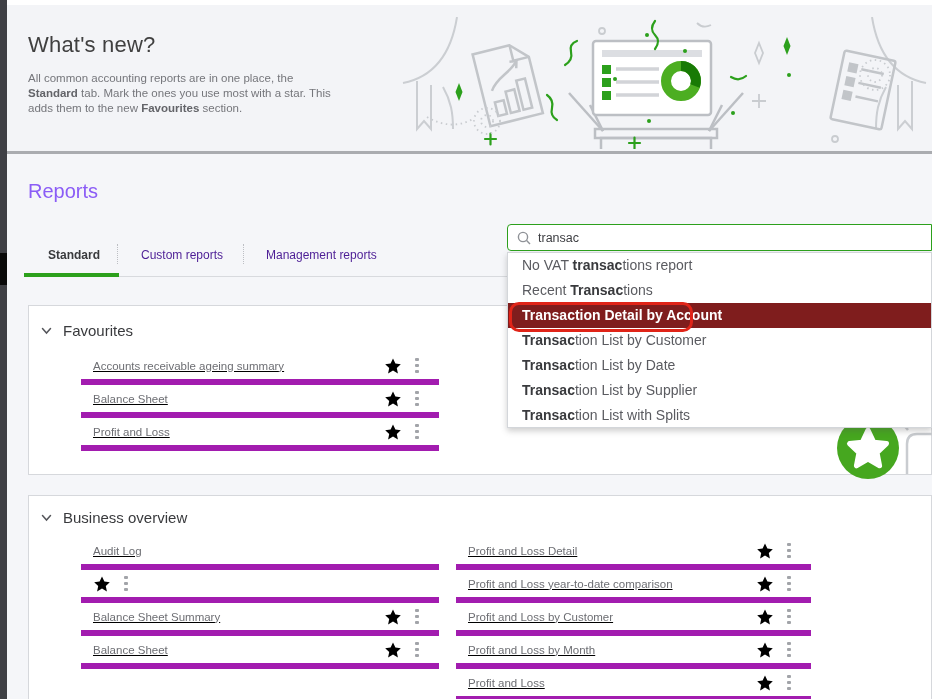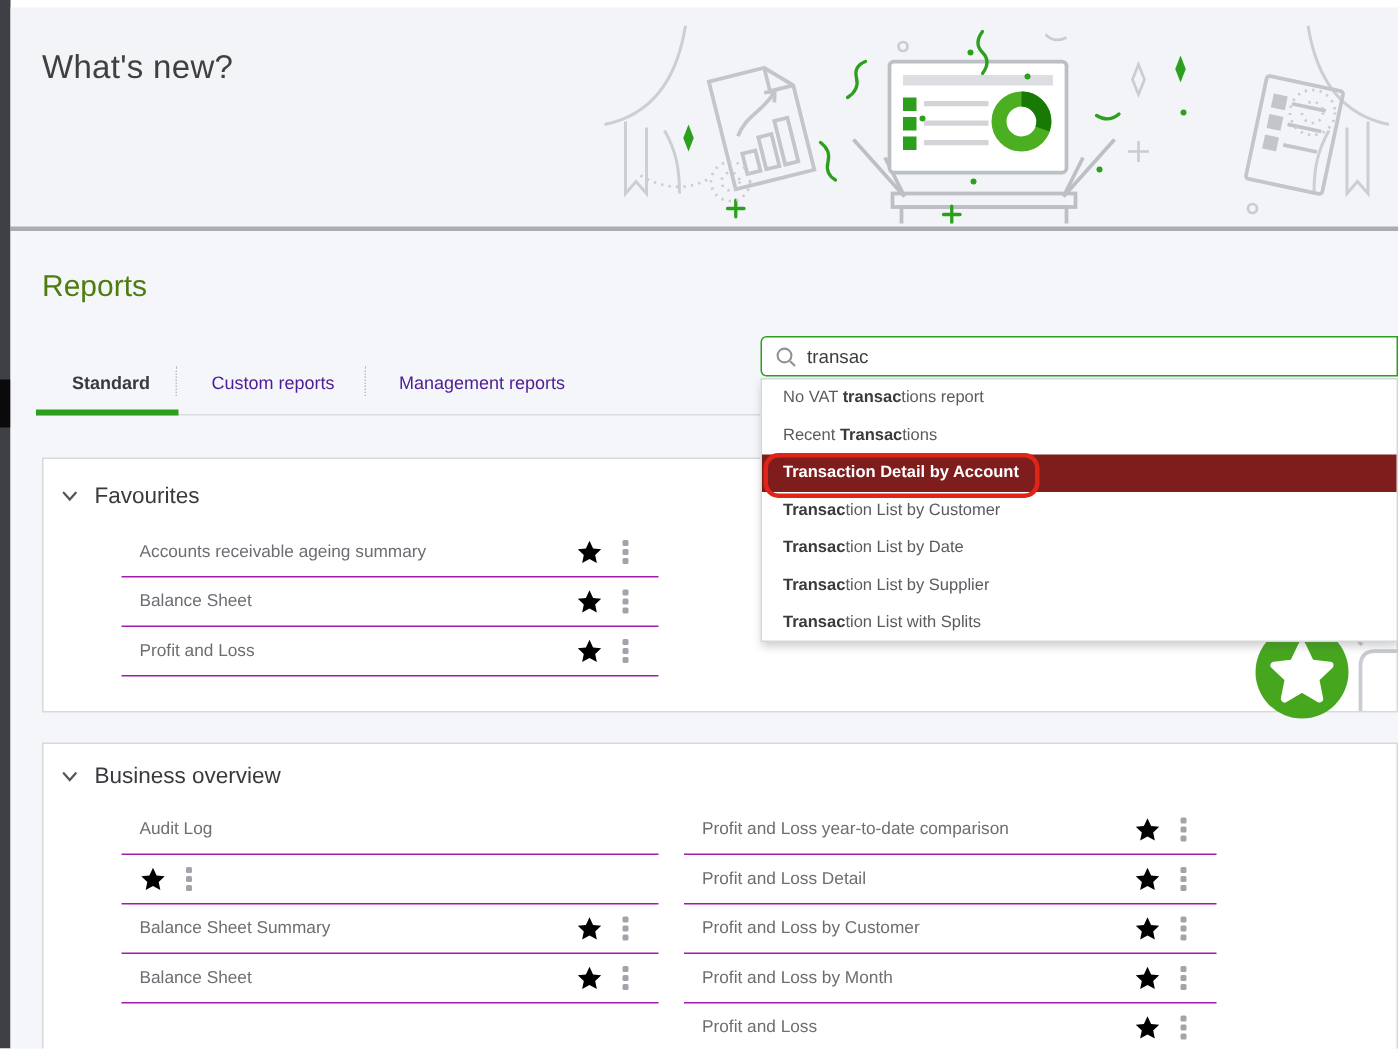--- a/index.html
+++ b/index.html
@@ -15,56 +15,56 @@
   .banner{position:absolute;left:7px;top:5px;width:925px;height:146px;background:#f3f4f7;}
   .banner-title{position:absolute;left:21px;top:27px;font-size:22px;font-weight:500;color:#404040;letter-spacing:.2px;}
   .banner-body{position:absolute;left:21px;top:66px;width:312px;font-size:11.5px;line-height:15px;color:#75767b;}
   .banner-body b{color:#636469;}
   .banner-illo{position:absolute;left:390px;top:12px;}
   .banner-divider{position:absolute;left:7px;top:151px;width:925px;height:3px;background:#aaacb0;}
 
   
   .content-bg{position:absolute;left:7px;top:154px;width:925px;height:545px;background:#f5f6f9;}
 
-  .page-title{position:absolute;left:28px;top:180px;font-size:20px;font-weight:400;color:#4d7c0f;}
+  .page-title{position:absolute;left:28px;top:180px;font-size:20px;font-weight:400;color:#8b5cf6;}
 
   
   .tab{position:absolute;top:248px;font-size:12px;color:#4c1d95;}
   .tab.active{font-weight:700;color:#393a3d;}
   .tab-sep{position:absolute;top:244px;height:20px;width:0;border-left:1px dotted #bdbfc4;}
   .tabs-line{position:absolute;left:24px;top:276px;width:908px;height:1px;background:#d8dade;}
   .tabs-underline{position:absolute;left:24px;top:273px;width:95px;height:4px;background:#2ca01c;}
 
   
   .search-box{position:absolute;left:507px;top:224px;width:425px;height:27px;background:#fff;
     border:1.5px solid #2ca01c;border-radius:4px 0 0 4px;box-sizing:border-box;display:flex;align-items:center;z-index:60;}
   .search-box svg{margin:0 7px 0 9px;flex:none;}
   .search-box input{border:none;outline:none;background:transparent;font-family:inherit;
     font-size:12.5px;color:#3c3d41;width:330px;padding:0;}
 
   
   .dropdown{position:absolute;left:507px;top:252px;width:425px;height:176px;background:#fff;
     border:1px solid #d3d6da;box-sizing:border-box;box-shadow:0 3px 6px rgba(80,80,80,.28);z-index:50;}
-  .dd-item{height:25px;line-height:25px;padding-left:14px;font-size:11px;color:#5a5b60;white-space:nowrap;position:relative;}
+  .dd-item{height:25px;line-height:25px;padding-left:14px;font-size:14px;color:#5a5b60;white-space:nowrap;position:relative;}
   .dd-item b{color:#393a3d;}
   .dd-item.selected{background:#7f1d1d;color:#fff;font-weight:700;}
   .dd-item.selected b{color:#fff;}
   .annotation-box{position:absolute;left:1px;top:-1px;width:178px;height:24px;
     border:3px solid #e02418;border-radius:10px;pointer-events:none;}
 
   
   .card{position:absolute;left:28px;width:904px;background:#fff;border:1px solid #d6d8dc;box-sizing:border-box;}
   .card-favourites{top:305px;height:170px;}
   .card-business{top:495px;height:206px;}
   .section-head{position:absolute;display:flex;align-items:center;}
   .section-head .chev{margin-right:11px;display:inline-flex;}
   .section-title{font-size:15px;color:#393a3d;}
 
   .rows{position:absolute;}
-  .report-row{height:33px;border-bottom:1px solid #a21caf;display:flex;align-items:center;padding:0 20px 0 12px;box-sizing:border-box;}
+  .report-row{height:33px;border-bottom:6px solid #a21caf;display:flex;align-items:center;padding:0 20px 0 12px;box-sizing:border-box;text-decoration:underline;}
   .row-label{flex:1;font-size:11.5px;color:#6d6e73;white-space:nowrap;overflow:hidden;}
   .star{width:18px;height:18px;margin-right:13px;flex:none;}
   .kebab{width:4px;display:flex;flex-direction:column;gap:2.5px;flex:none;cursor:pointer;}
   .kebab i{width:3.5px;height:3.5px;background:#a2a4a9;border-radius:1px;display:block;}
 
   
   .fav-illo-star{position:absolute;left:807px;top:112px;z-index:10;}
   .fav-illo-shape{position:absolute;left:874px;top:116px;z-index:10;}
 </style>
 </head>
@@ -77,20 +77,21 @@
     </symbol>
   </defs>
 </svg>
 
 <div class="left-strip">
   <div class="thumb"></div>
 </div>
 
 <div class="banner">
   <div class="banner-title">What's new?</div>
+  <div class="banner-body"><span>All common accounting reports are in one place, the </span><b>Standard</b><span> tab. Mark the ones you use most with a star. This adds them to the new </span><b>Favourites</b><span> section.</span></div>
 
   <svg class="banner-illo" width="535" height="132" viewBox="0 0 535 132" fill="none">
 
     <g stroke="#cbced2" stroke-width="2" fill="none">
       <path d="M60,0 C54,38 36,60 6,66"></path>
       <path d="M20,64 L20,112 L27,104 L34,112 L34,68"></path>
       <path d="M46,70 C54,84 56,96 56,112"></path>
     </g>
 
     <g stroke="#cbced2" stroke-width="2" fill="none" transform="translate(535,0) scale(-1,1)">
@@ -303,42 +304,42 @@
       <span class="kebab">
           <i></i>
           <i></i>
           <i></i>
         </span>
     </div>
   </div>
 
   <div class="rows" style="left:427px;top:41px;width:355px">
     <div class="report-row">
+      <span class="row-label">Profit and Loss Detail</span>
+      <svg class="star outline">
+          <use href="#i-star"></use>
+        </svg>
+      <span class="kebab">
+          <i></i>
+          <i></i>
+          <i></i>
+        </span>
+    </div>
+    <div class="report-row">
       <span class="row-label">Profit and Loss year-to-date comparison</span>
       <svg class="star outline">
           <use href="#i-star"></use>
         </svg>
       <span class="kebab">
           <i></i>
           <i></i>
           <i></i>
         </span>
     </div>
     <div class="report-row">
-      <span class="row-label">Profit and Loss Detail</span>
-      <svg class="star outline">
-          <use href="#i-star"></use>
-        </svg>
-      <span class="kebab">
-          <i></i>
-          <i></i>
-          <i></i>
-        </span>
-    </div>
-    <div class="report-row">
       <span class="row-label">Profit and Loss by Customer</span>
       <svg class="star outline">
           <use href="#i-star"></use>
         </svg>
       <span class="kebab">
           <i></i>
           <i></i>
           <i></i>
         </span>
     </div>

